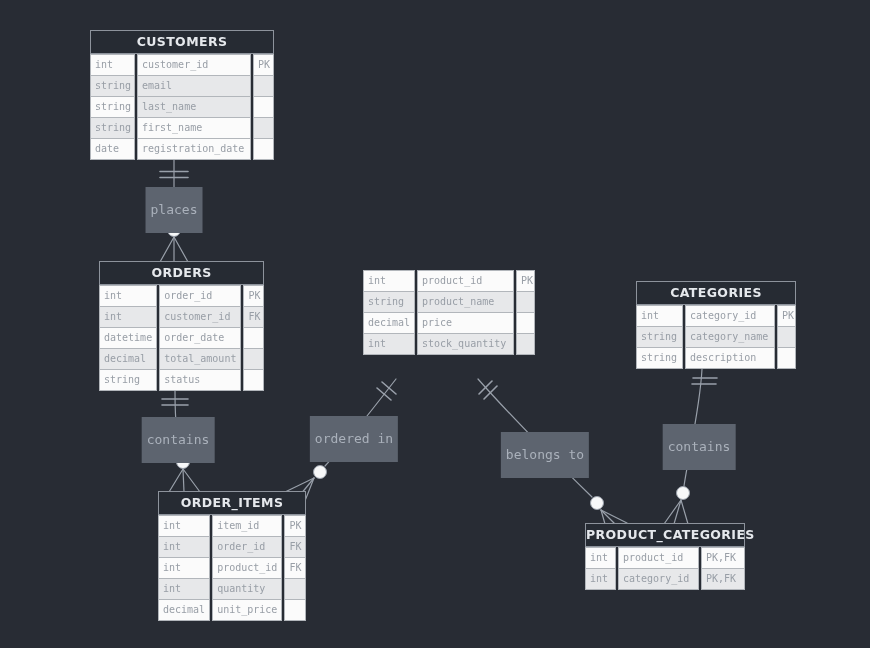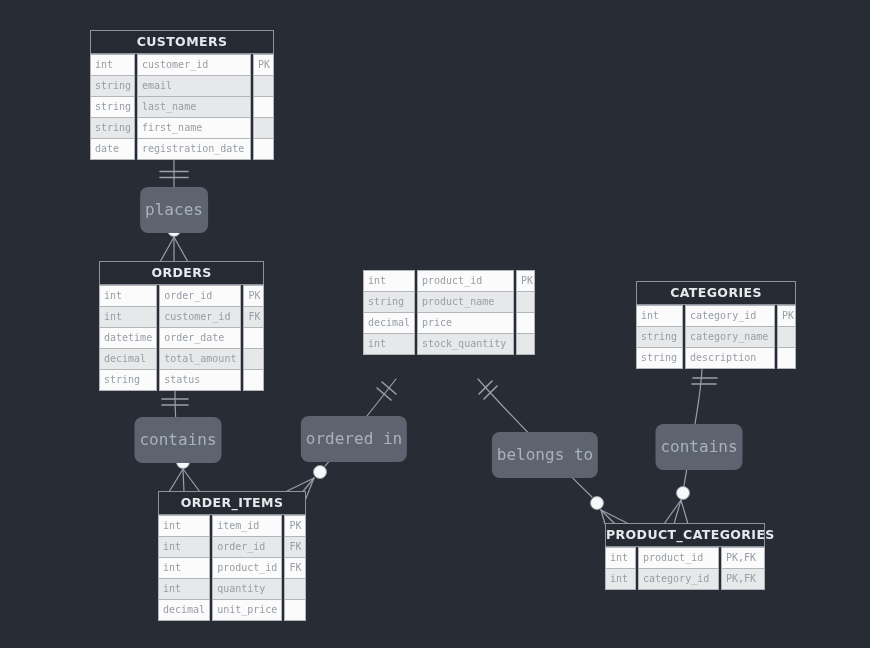--- a/index.html
+++ b/index.html
@@ -18,21 +18,21 @@
     background:var(--header-bg);color:var(--header-text);text-align:center;font-weight:bold;
     font-size:12.5px;letter-spacing:0.4px;font-family:"DejaVu Sans","Liberation Sans",sans-serif;}
   .entity-body{display:flex;gap:2px;}
   .entity-col{display:flex;flex-direction:column;}
   .cell{box-sizing:border-box;height:22px;line-height:20px;border:1px solid var(--cell-border);
     font-size:10px;color:var(--row-text);padding:0 4px;white-space:nowrap;overflow:hidden;}
   .cell + .cell{margin-top:-1px;}
   .cell.odd{background:var(--row-odd);}
   .cell.even{background:var(--row-even);}
   .edge-label{position:absolute;transform:translate(-50%,-50%);background:var(--chip-bg);
-    color:var(--chip-text);font-size:16px;line-height:14px;padding:16px 5px;white-space:nowrap;border-radius:8px;}
+    color:var(--chip-text);font-size:13px;line-height:14px;padding:16px 5px;white-space:nowrap;}
 </style>
 </head>
 <body>
 
 <div class="canvas">
   <svg class="edges">
       <path d="M174,160 L174,223" fill="none" stroke="#99a0aa" stroke-width="1.2" stroke-linecap="round"></path>
       <path d="M160,171.5 L188,171.5" fill="none" stroke="#99a0aa" stroke-width="1.6" stroke-linecap="round"></path>
       <path d="M160,177.5 L188,177.5" fill="none" stroke="#99a0aa" stroke-width="1.6" stroke-linecap="round"></path>
       <path d="M174,237 L160,262" fill="none" stroke="#99a0aa" stroke-width="1.2" stroke-linecap="round"></path>
@@ -189,21 +189,21 @@
           </div>
           <div class="entity-col" style="width: 23px;">
             <div class="cell odd">PK</div>
             <div class="cell even">FK</div>
             <div class="cell odd">FK</div>
             <div class="cell even"></div>
             <div class="cell odd"></div>
           </div>
         </div>
       </div>
-      <div class="entity" style="left: 577px; top: 523px; width: 160px; margin-left: 20px;">
+      <div class="entity" style="left: 577px; top: 523px; width: 160px;">
         <div class="entity-header">PRODUCT_CATEGORIES</div>
         <div class="entity-body">
           <div class="entity-col" style="width: 31px;">
             <div class="cell odd">int</div>
             <div class="cell even">int</div>
           </div>
           <div class="entity-col" style="flex: 1 1 0%;">
             <div class="cell odd">product_id</div>
             <div class="cell even">category_id</div>
           </div>

